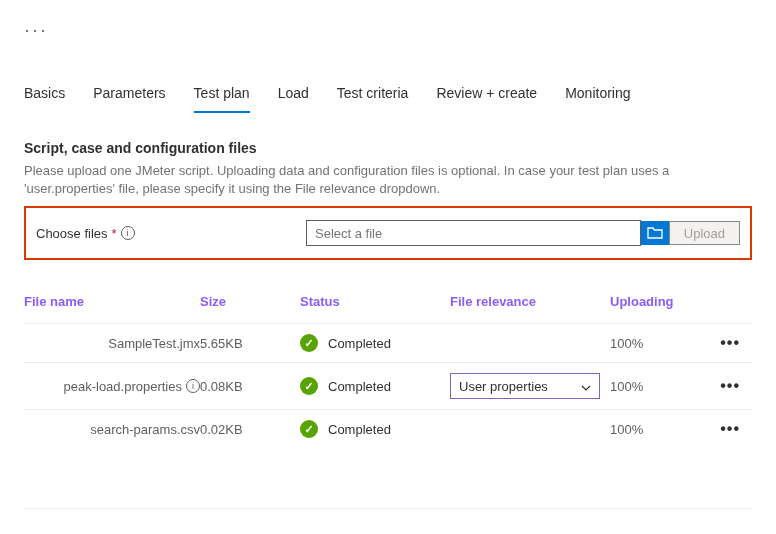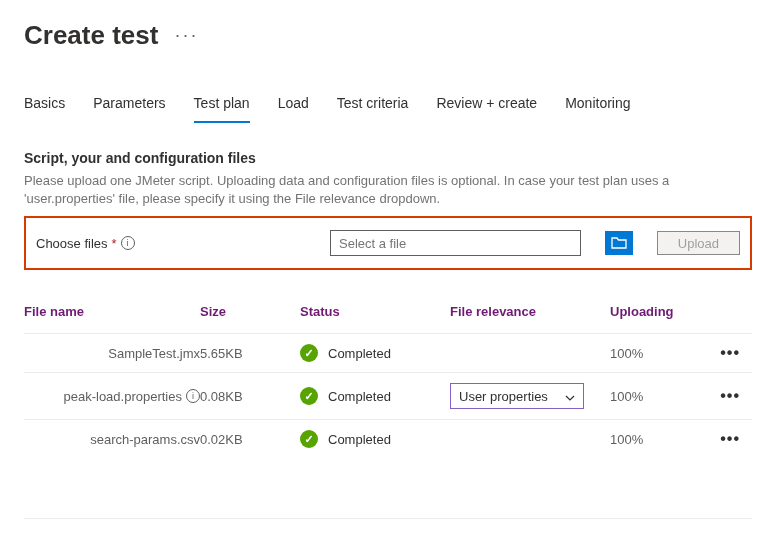--- a/index.html
+++ b/index.html
@@ -59,21 +59,21 @@
       font-size: 13px;
       color: #737373;
       line-height: 1.4;
     }
     .file-row-highlight {
       border: 2px solid #d83b01;
       padding: 12px 10px;
       margin-top: 8px;
       display: flex;
       align-items: center;
-      gap: 24px;
+      gap: 0;
     }
     .choose-label {
       font-size: 13px;
       color: #323130;
       width: 270px;
       display: flex;
       align-items: center;
       gap: 4px;
     }
     .required {
@@ -108,40 +108,40 @@
       justify-content: center;
       cursor: pointer;
     }
     .folder-btn svg {
       fill: #fff;
       width: 16px;
       height: 16px;
     }
     .upload-btn {
       height: 24px;
-      padding: 0 20px;
+      padding: 0 14px;
       background: #f3f2f1;
       border: 1px solid #8a8886;
       color: #a19f9d;
       font-size: 13px;
       cursor: pointer;
     }
     .files-table {
       margin-top: 34px;
       width: 100%;
     }
     .files-header, .files-row {
       display: grid;
       grid-template-columns: 176px 100px 150px 160px 90px 40px;
       align-items: center;
       font-size: 13px;
     }
     .files-header {
       font-weight: 600;
-      color: #701a75;
+      color: #8b5cf6;
       padding-bottom: 14px;
     }
     .files-row {
       padding: 10px 0;
       border-top: 1px solid #edebe9;
       color: #605e5c;
     }
     .status-cell {
       display: flex;
       align-items: center;
@@ -156,21 +156,21 @@
       display: flex;
       align-items: center;
       justify-content: center;
       color: #fff;
       font-size: 11px;
       font-weight: bold;
     }
     .relevance-select {
       border: 1px solid #8661c5;
       height: 26px;
-      width: 134px;
+      width: 150px;
       display: flex;
       align-items: center;
       justify-content: space-between;
       padding: 0 8px;
       font-size: 13px;
       color: #323130;
       cursor: pointer;
     }
     .row-menu {
       color: #323130;
@@ -188,35 +188,34 @@
       display: flex;
       align-items: center;
       gap: 4px;
       justify-content: flex-end;
     }
   </style>
 </head>
 <body>
 
 <div class="header">
-  <h1 class="page-title">Create test</h1>
   <span class="ellipsis">···</span>
 </div>
 
 <div class="tabs">
   <div class="tab">Basics</div>
   <div class="tab">Parameters</div>
   <div class="tab active">Test plan</div>
   <div class="tab">Load</div>
   <div class="tab">Test criteria</div>
   <div class="tab">Review + create</div>
   <div class="tab">Monitoring</div>
 </div>
 
-<div class="section-title">Script, your and configuration files</div>
+<div class="section-title">Script, case and configuration files</div>
 <div class="section-desc">Please upload one JMeter script. Uploading data and configuration files is optional. In case your test plan uses a 'user.properties' file, please specify it using the File relevance dropdown.</div>
 
 <div class="file-row-highlight">
   <div class="choose-label">
     <span>Choose files</span>
     <span class="required">*</span>
     <span class="info-icon">i</span>
   </div>
   <input class="file-select-input" type="text" readonly="" placeholder="Select a file" style="">
   <div class="folder-btn">

